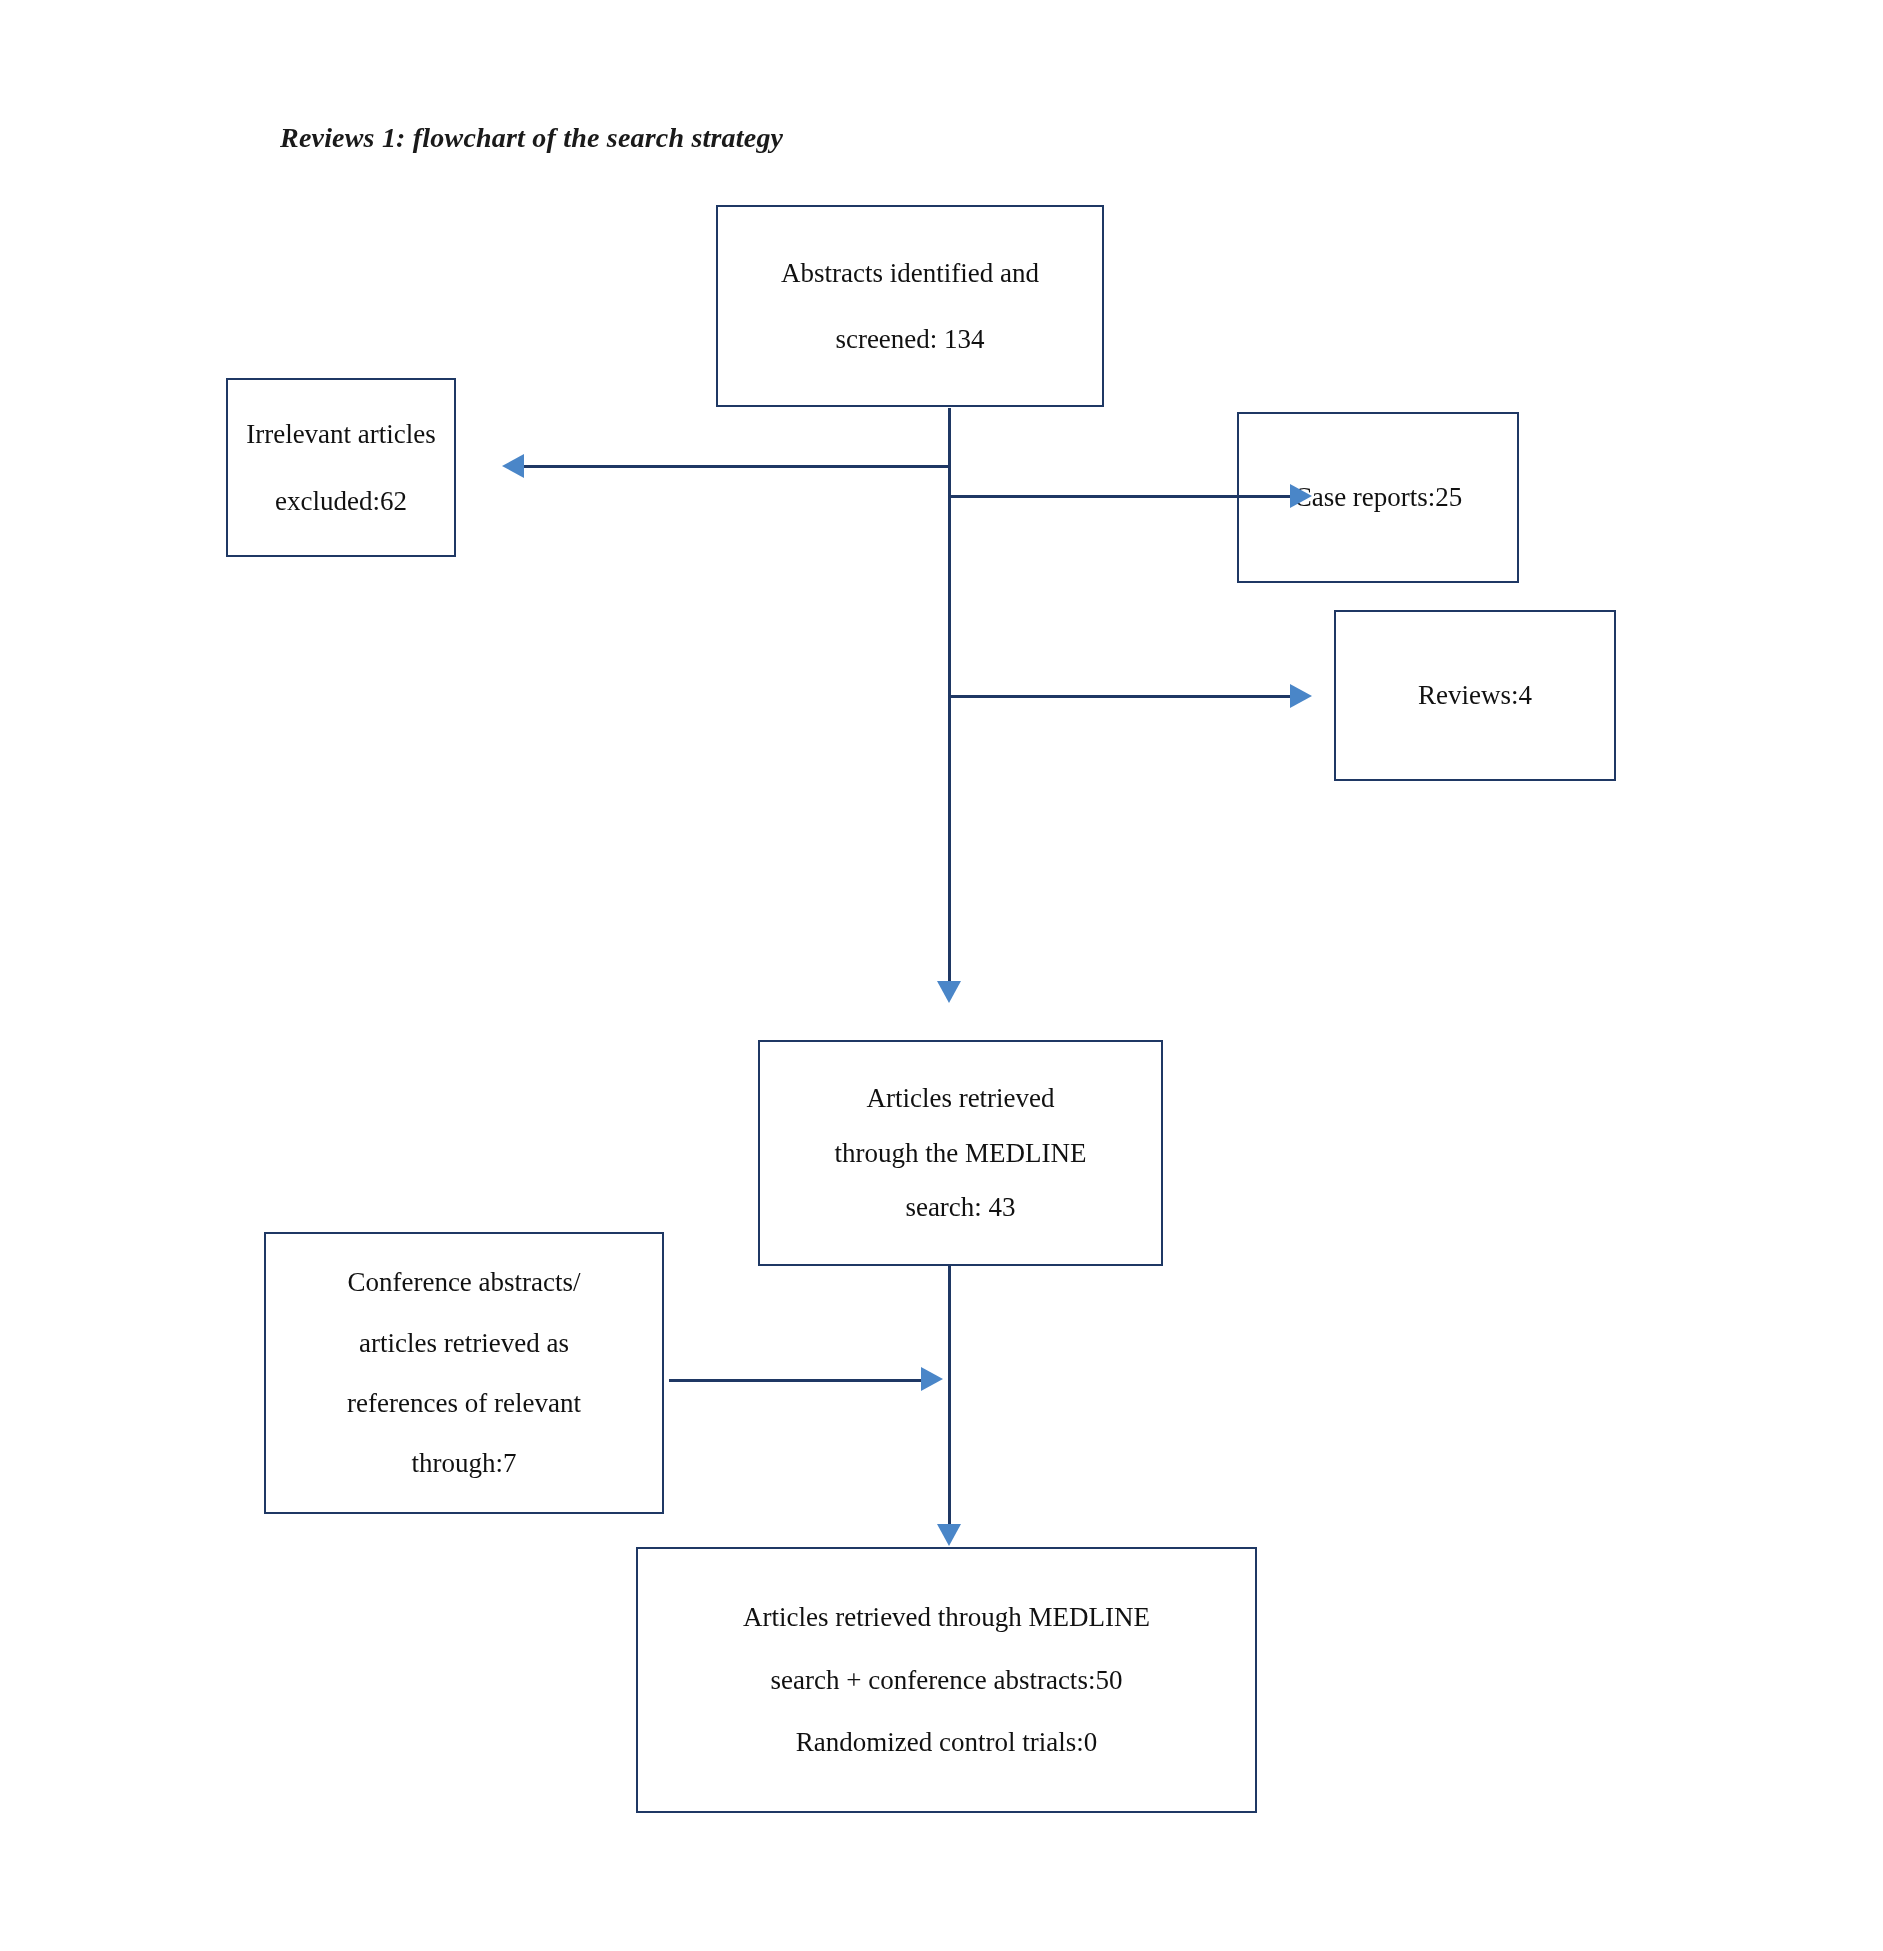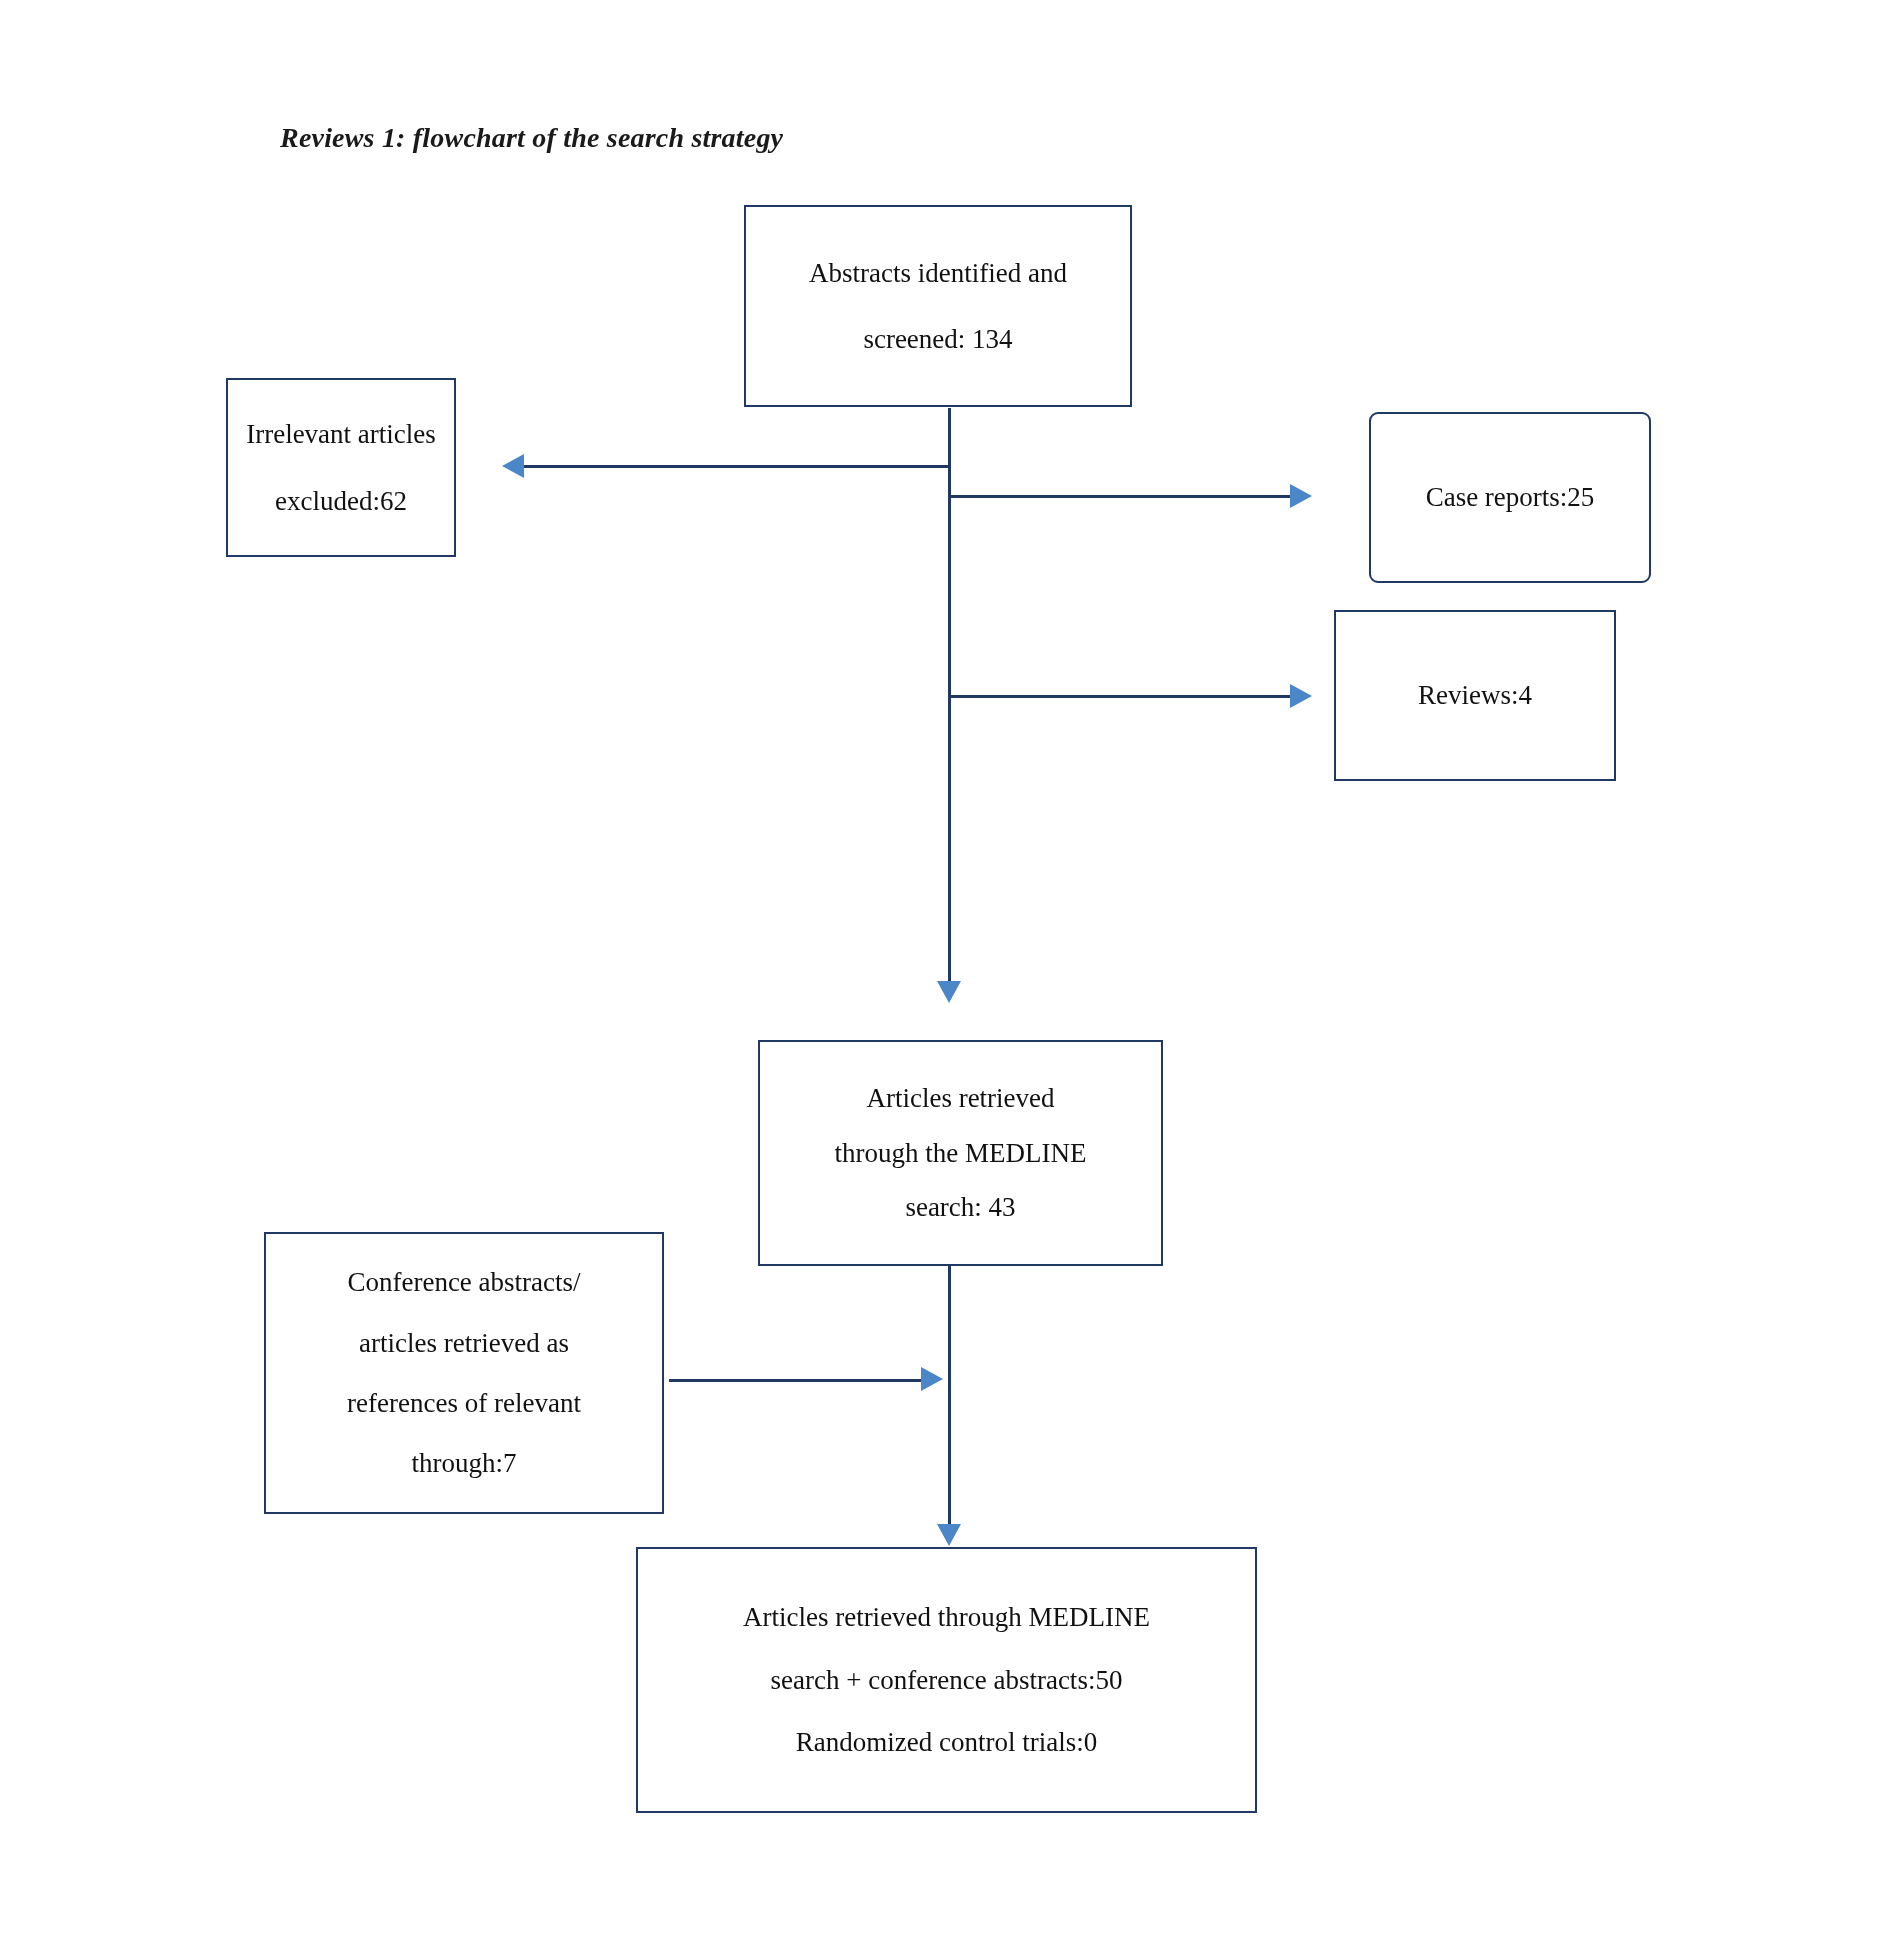--- a/index.html
+++ b/index.html
@@ -40,23 +40,23 @@
     color: #111111;
     font-family: "Liberation Serif", "DejaVu Serif", serif;
     font-size: 27px;
     line-height: 1.05;
   }
   .node .line {
     display: block;
     white-space: nowrap;
   }
   
-  #node-abstracts    { left: 744px;  top: 205px;  width: 388px; height: 202px; }
+  #node-abstracts    { left: 716px;  top: 205px;  width: 388px; height: 202px; }
   #node-irrelevant   { left: 226px;  top: 378px;  width: 230px; height: 179px; }
-  #node-case-reports { left: 1369px; top: 412px;  width: 282px; height: 171px; border-radius: 9px; }
+  #node-case-reports { left: 1237px; top: 412px;  width: 282px; height: 171px; }
   #node-reviews      { left: 1311px; top: 610px;  width: 282px; height: 171px; margin-left: 23px; }
   #node-medline      { left: 758px;  top: 1040px; width: 405px; height: 226px; }
   #node-conference   { left: 264px;  top: 1232px; width: 400px; height: 282px; gap: 6px; }
   #node-total        { left: 636px;  top: 1547px; width: 621px; height: 266px; }
 
   
   #node-abstracts .line { margin: 19px 0; }
   #node-irrelevant .line { margin: 19px 0; }
   #node-medline .line { margin: 13px 0; }
   #node-conference .line { margin: 13px 0; }

